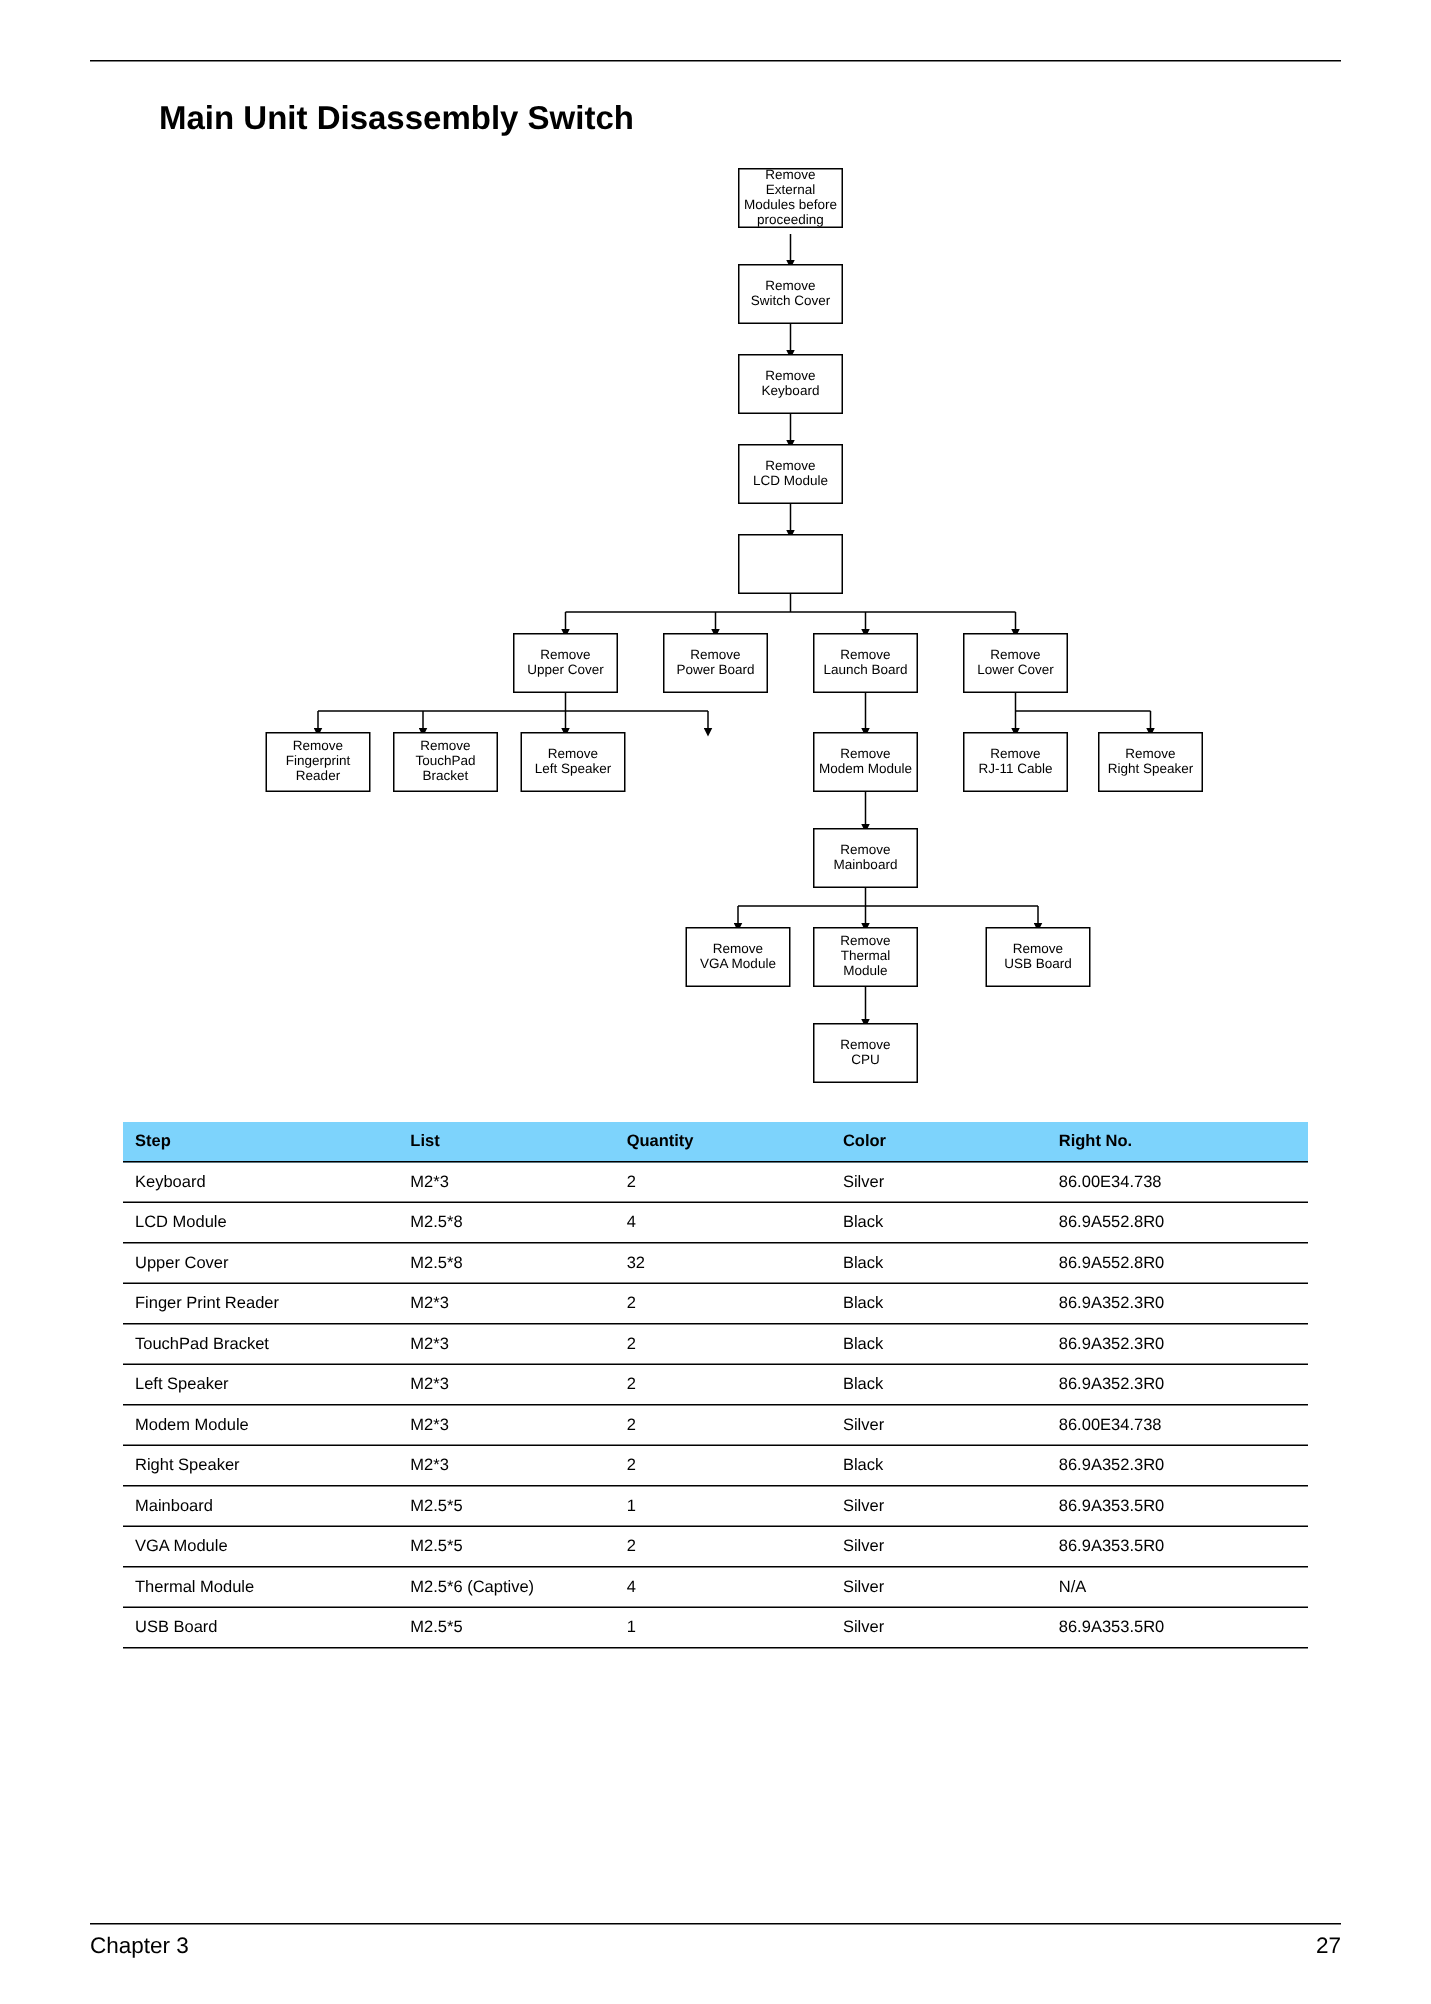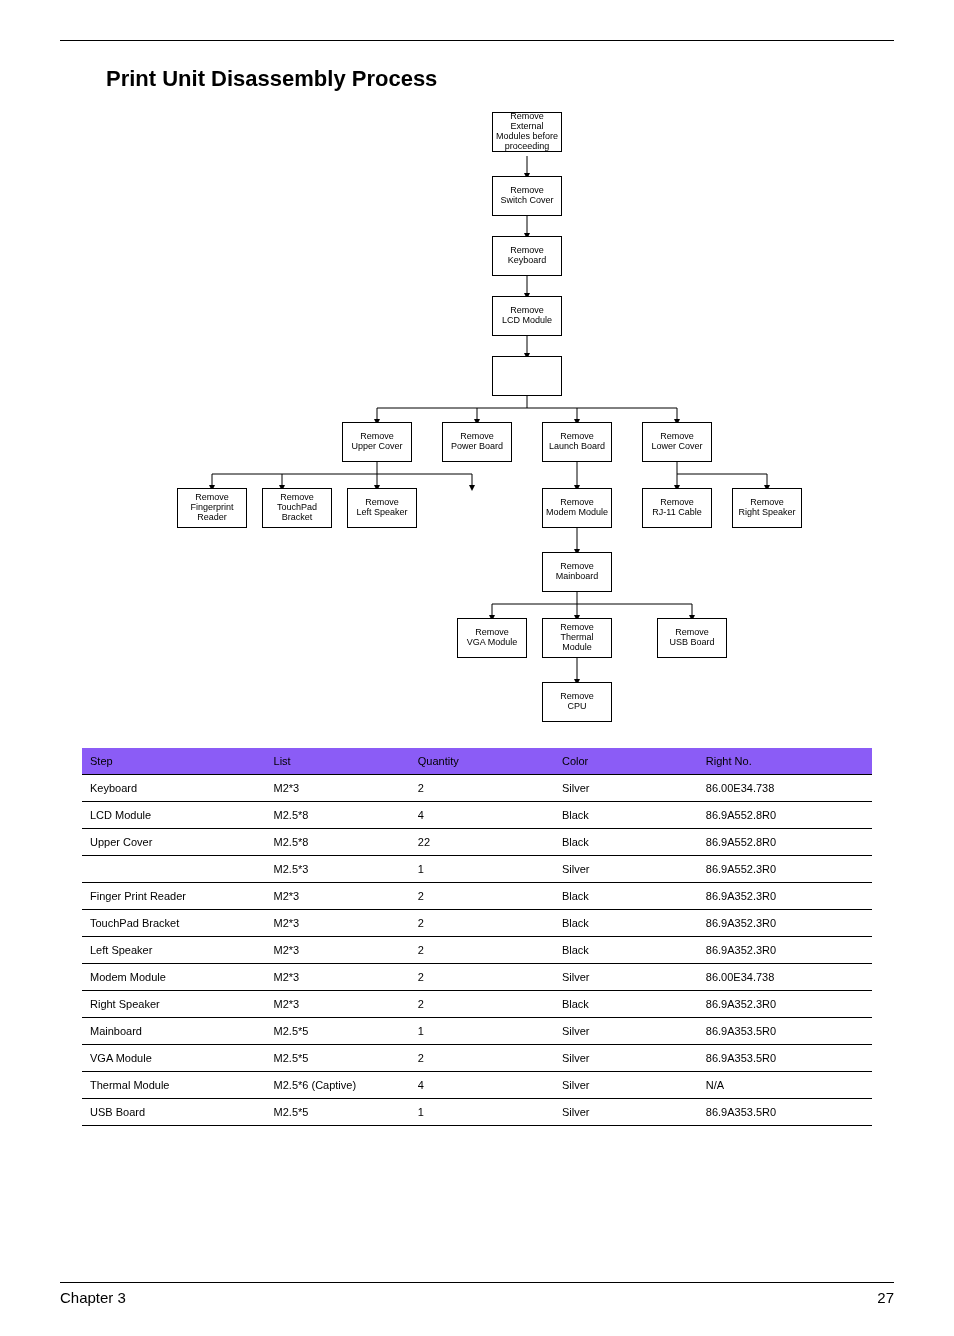--- a/index.html
+++ b/index.html
@@ -66,22 +66,22 @@
   }
   table.screw th, table.screw td {
     border-bottom: 1px solid #000;
     text-align: left;
     padding: 4px 8px;
     height: 18px;
     box-sizing: content-box;
     vertical-align: middle;
   }
   table.screw th {
-    background: #8b5cf6;
-    font-weight: normal;
+    background: #7dd3fc;
+    font-weight: bold;
     margin-top: 40px;
   }
   table.screw th:nth-child(1), table.screw td:nth-child(1) { width: 170px; }
   table.screw th:nth-child(2), table.screw td:nth-child(2) { width: 130px; }
   table.screw th:nth-child(3), table.screw td:nth-child(3) { width: 130px; }
   table.screw th:nth-child(4), table.screw td:nth-child(4) { width: 130px; }
   table.screw th:nth-child(5), table.screw td:nth-child(5) { width: 160px; }
   .footer {
     position: absolute;
     left: 60px; right: 60px;
@@ -93,21 +93,21 @@
     justify-content: space-between;
     font-size: 15px;
   }
 </style>
 </head>
 <body>
 
 <div class="page">
   <div class="rule"></div>
 
-  <div class="section-title">Print Unit Disassembly Process</div>
+  <div class="section-title">Main Unit Disassembly Switch</div>
 
   <div class="diagram">
     <svg class="wires" viewBox="0 0 640 640">
       <defs>
         <marker id="arr" markerWidth="6" markerHeight="6" refX="3" refY="3" orient="auto">
           <path d="M0,0 L6,3 L0,6 Z" class="arrowhead"></path>
         </marker>
       </defs>
       <g stroke="#000" stroke-width="1" fill="none">
 
@@ -201,30 +201,23 @@
         <tr>
           <td>LCD Module</td>
           <td>M2.5*8</td>
           <td>4</td>
           <td>Black</td>
           <td>86.9A552.8R0</td>
         </tr>
         <tr>
           <td>Upper Cover</td>
           <td>M2.5*8</td>
-          <td>22</td>
+          <td>32</td>
           <td>Black</td>
           <td>86.9A552.8R0</td>
-        </tr>
-        <tr>
-          <td></td>
-          <td>M2.5*3</td>
-          <td>1</td>
-          <td>Silver</td>
-          <td>86.9A552.3R0</td>
         </tr>
         <tr>
           <td>Finger Print Reader</td>
           <td>M2*3</td>
           <td>2</td>
           <td>Black</td>
           <td>86.9A352.3R0</td>
         </tr>
         <tr>
           <td>TouchPad Bracket</td>

